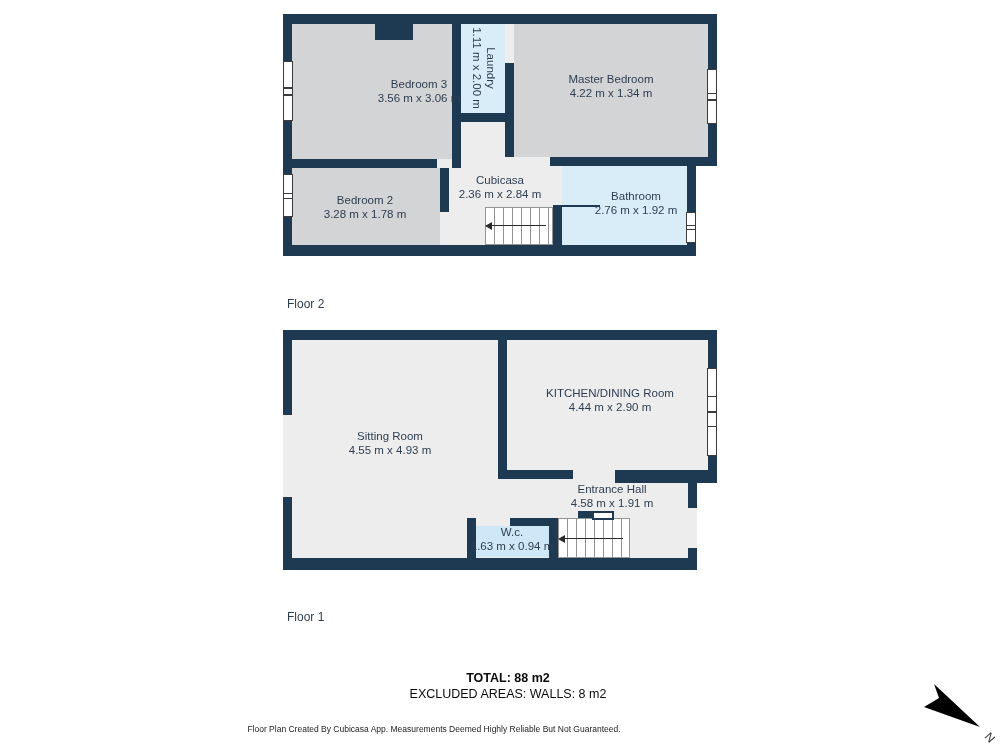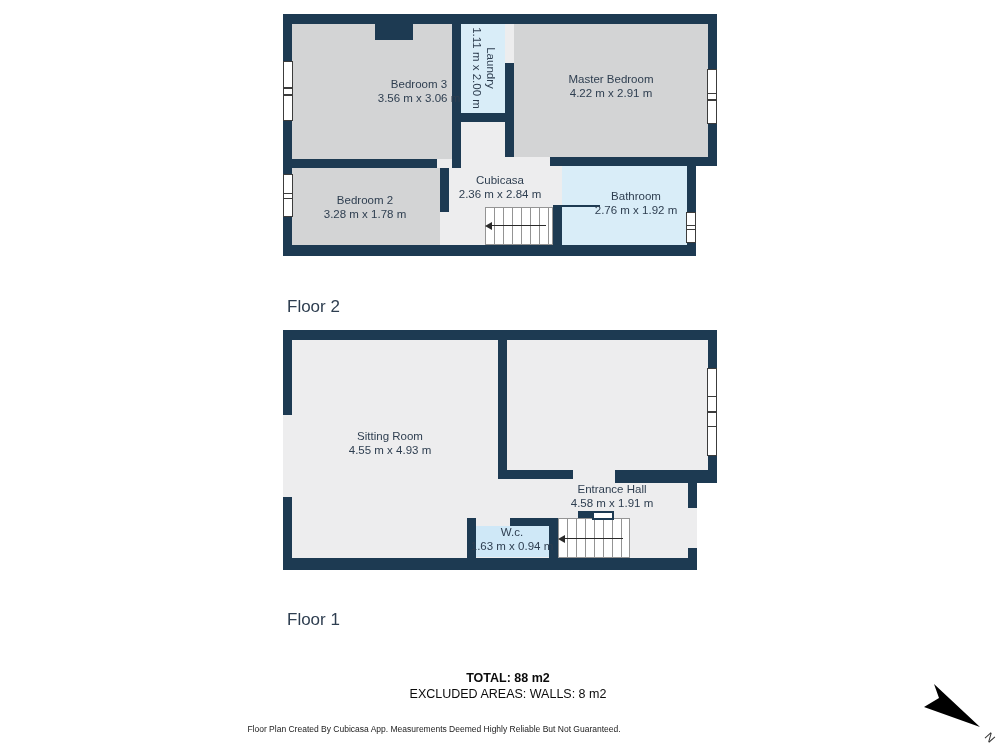--- a/index.html
+++ b/index.html
@@ -15,21 +15,21 @@
   .fill-blue{background:#d9edf8;}
   .fill-wc{background:#cfe8f7;}
   .fill-white{background:#ffffff;}
   .label{
     position:absolute;transform:translate(-50%,-50%);
     text-align:center;font-size:11.5px;line-height:13.5px;
     color:#2e3e50;white-space:nowrap;
   }
   .label.vertical{writing-mode:vertical-rl;line-height:13.5px;}
   .floor-tag{
-    position:absolute;font-size:17px;color:#2e3e50;
+    position:absolute;font-size:12px;color:#2e3e50;
   }
   .window-v{
     position:absolute;background:#ffffff;border:1px solid #3c3c3c;box-sizing:border-box;
     background-image:linear-gradient(to bottom,
       transparent 43%, #3c3c3c 43%, #3c3c3c 46%, transparent 46%,
       transparent 55%, #3c3c3c 55%, #3c3c3c 58%, transparent 58%);
   }
   .window-v.triple{
     background-image:linear-gradient(to bottom,
       transparent 31%, #3c3c3c 31%, #3c3c3c 33%, transparent 33%,
@@ -104,21 +104,21 @@
   <div class="label" style="left:88px;top:77px;margin-left:48px;">
     <div>Bedroom 3</div>
     <div>3.56 m x 3.06 m</div>
   </div>
   <div class="label vertical" style="left:200px;top:54px;">
     <div>Laundry</div>
     <div>1.11 m x 2.00 m</div>
   </div>
   <div class="label" style="left:328px;top:72px;">
     <div>Master Bedroom</div>
-    <div>4.22 m x 2.91 m</div>
+    <div>4.22 m x 1.34 m</div>
   </div>
   <div class="label" style="left:82px;top:193px;">
     <div>Bedroom 2</div>
     <div>3.28 m x 1.78 m</div>
   </div>
   <div class="label" style="left:217px;top:173px;">
     <div>Cubicasa</div>
     <div>2.36 m x 2.84 m</div>
   </div>
   <div class="label" style="left:353px;top:189px;">
@@ -155,20 +155,24 @@
 
   <div class="stairs" style="left:275px;top:188px;width:72px;height:40px;">
     <span class="stair-arrow" style="top:19px;"></span>
   </div>
   <div class="door-rect" style="left:309px;top:181px;width:22px;height:9px;"></div>
 
   <div class="label" style="left:107px;top:113px;">
     <div>Sitting Room</div>
     <div>4.55 m x 4.93 m</div>
   </div>
+  <div class="label" style="left:327px;top:70px;">
+    <div>KITCHEN/DINING Room</div>
+    <div>4.44 m x 2.90 m</div>
+  </div>
   <div class="label" style="left:329px;top:166px;">
     <div>Entrance Hall</div>
     <div>4.58 m x 1.91 m</div>
   </div>
   <div class="label" style="left:229px;top:209px;">
     <div>W.c.</div>
     <div>1.63 m x 0.94 m</div>
   </div>
 </div>
 

